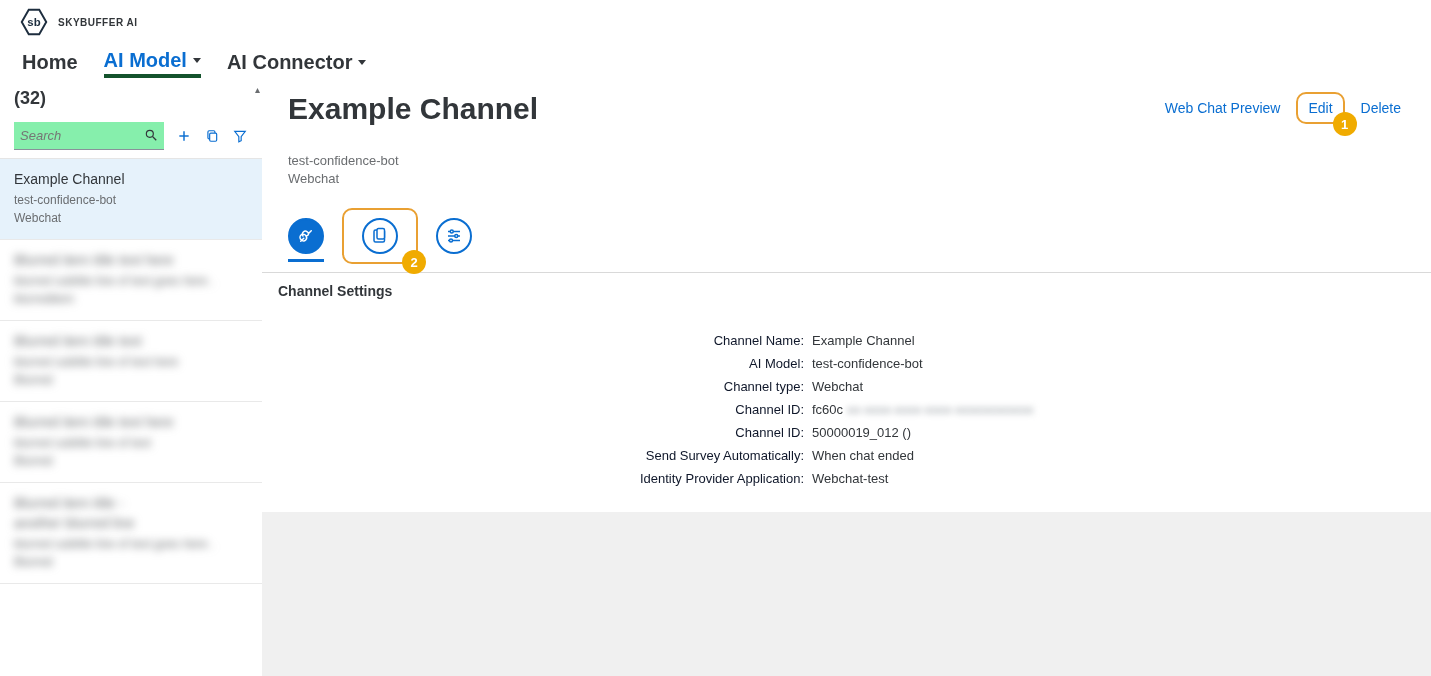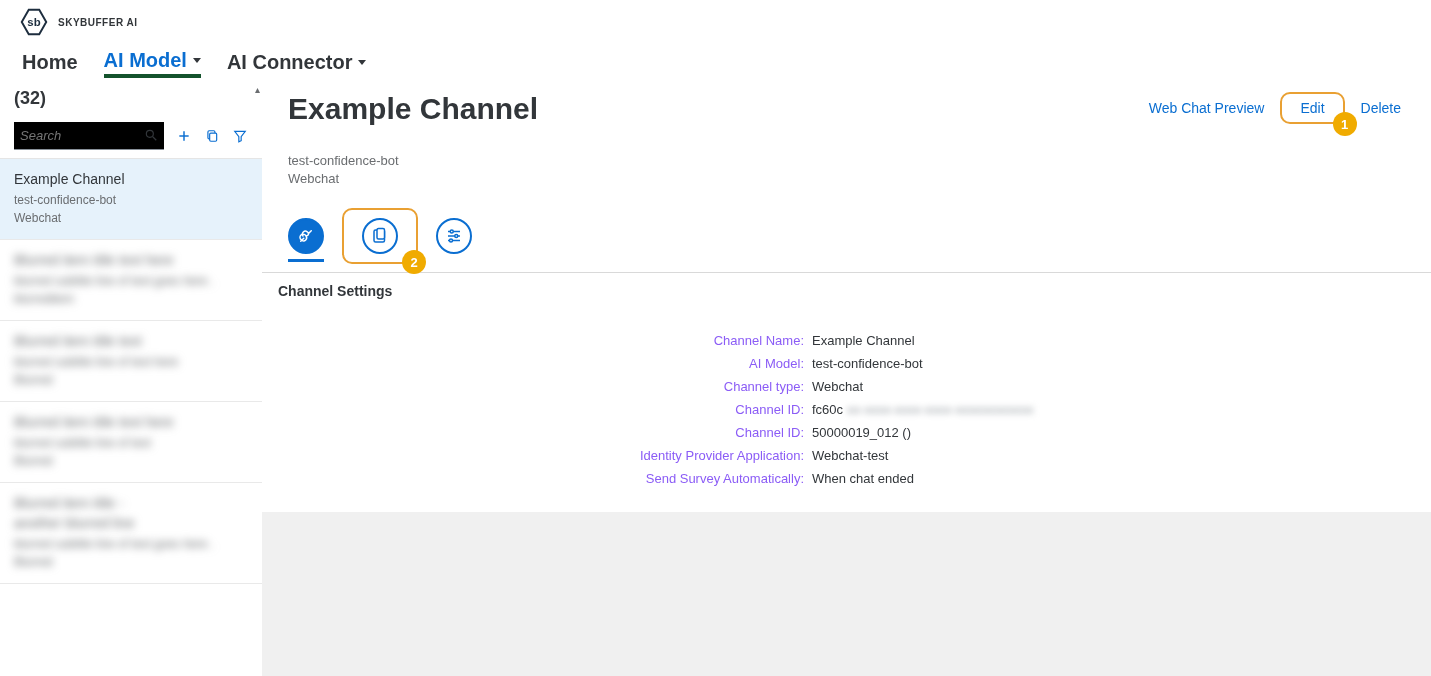--- a/index.html
+++ b/index.html
@@ -73,21 +73,21 @@
     padding: 6px 14px 6px;
     line-height: 1.2;
   }
   .sidebar-tools {
     display:flex; align-items:center; gap:12px;
     padding: 6px 14px 8px;
   }
   .search-field {
     flex:1;
     display:flex; align-items:center;
-    background:#000000;
+    background:#86efac;
     border-bottom:1px solid #89919a;
     height:28px; padding:0 6px;
   }
   .search-field input {
     border:none; outline:none; background:transparent;
     width:100%; font-style:italic; color:#6a6d70; font-size:13px;
   }
   .search-field .search-ico { color:#32363a; }
   .tool-ico { color:#0a6ed1; cursor:pointer; width:16px;height:16px;display:inline-flex;align-items:center;justify-content:center; }
   .side-arrow-up {
@@ -134,34 +134,34 @@
   .callout-box {
     border:2px solid #e9a032; border-radius:10px;
     position:relative;
   }
   .callout-badge {
     position:absolute; width:24px;height:24px;border-radius:50%;
     background:#f0ab00; color:#fff; font-weight:700;
     display:flex;align-items:center;justify-content:center;
     font-size:13px;
   }
-  .edit-callout { padding:6px 18px; }
+  .edit-callout { padding:6px 10px; }
   .edit-callout .callout-badge{ bottom:-14px; right:-14px; }
   .tab-callout { padding:8px 18px; }
   .tab-callout .callout-badge{ bottom:-12px; right:-10px; }
 
   .section-title { font-size:14px; font-weight:700; padding:10px 16px 16px; }
   .settings-grid {
     width:100%;
     background:#fff;
     padding: 14px 0 22px;
   }
   .settings-row { display:flex; padding:4px 0; }
   .settings-label {
-    width:550px; text-align:right; color:#8b5cf6; font-size:13px;
+    width:550px; text-align:right; color:#0f172a; font-size:13px;
     padding-right:8px;
   }
   .settings-value { color:#32363a; font-size:13px; display:flex; align-items:center; gap:4px;}
   .val-blur { display:inline-block; filter:blur(3px); color:#9aa0a6;}
   .content-bottom { flex:1; background:#f0f0f0; }
   svg { display:block; }
 </style>
 </head>
 <body>
 
@@ -322,24 +322,24 @@
         <div class="settings-value">
           <span>fc60c</span>
             <span class="val-blur">xx-xxxx-xxxx-xxxx-xxxxxxxxxxxx</span>
         </div>
       </div>
       <div class="settings-row">
         <div class="settings-label">Channel ID:</div>
         <div class="settings-value">50000019_012 ()</div>
       </div>
       <div class="settings-row">
+        <div class="settings-label">Send Survey Automatically:</div>
+        <div class="settings-value">When chat ended</div>
+      </div>
+      <div class="settings-row">
         <div class="settings-label">Identity Provider Application:</div>
         <div class="settings-value">Webchat-test</div>
-      </div>
-      <div class="settings-row">
-        <div class="settings-label">Send Survey Automatically:</div>
-        <div class="settings-value">When chat ended</div>
       </div>
     </div>
 
     <div class="content-bottom"></div>
   </div>
 </div>
 
 </body></html>

